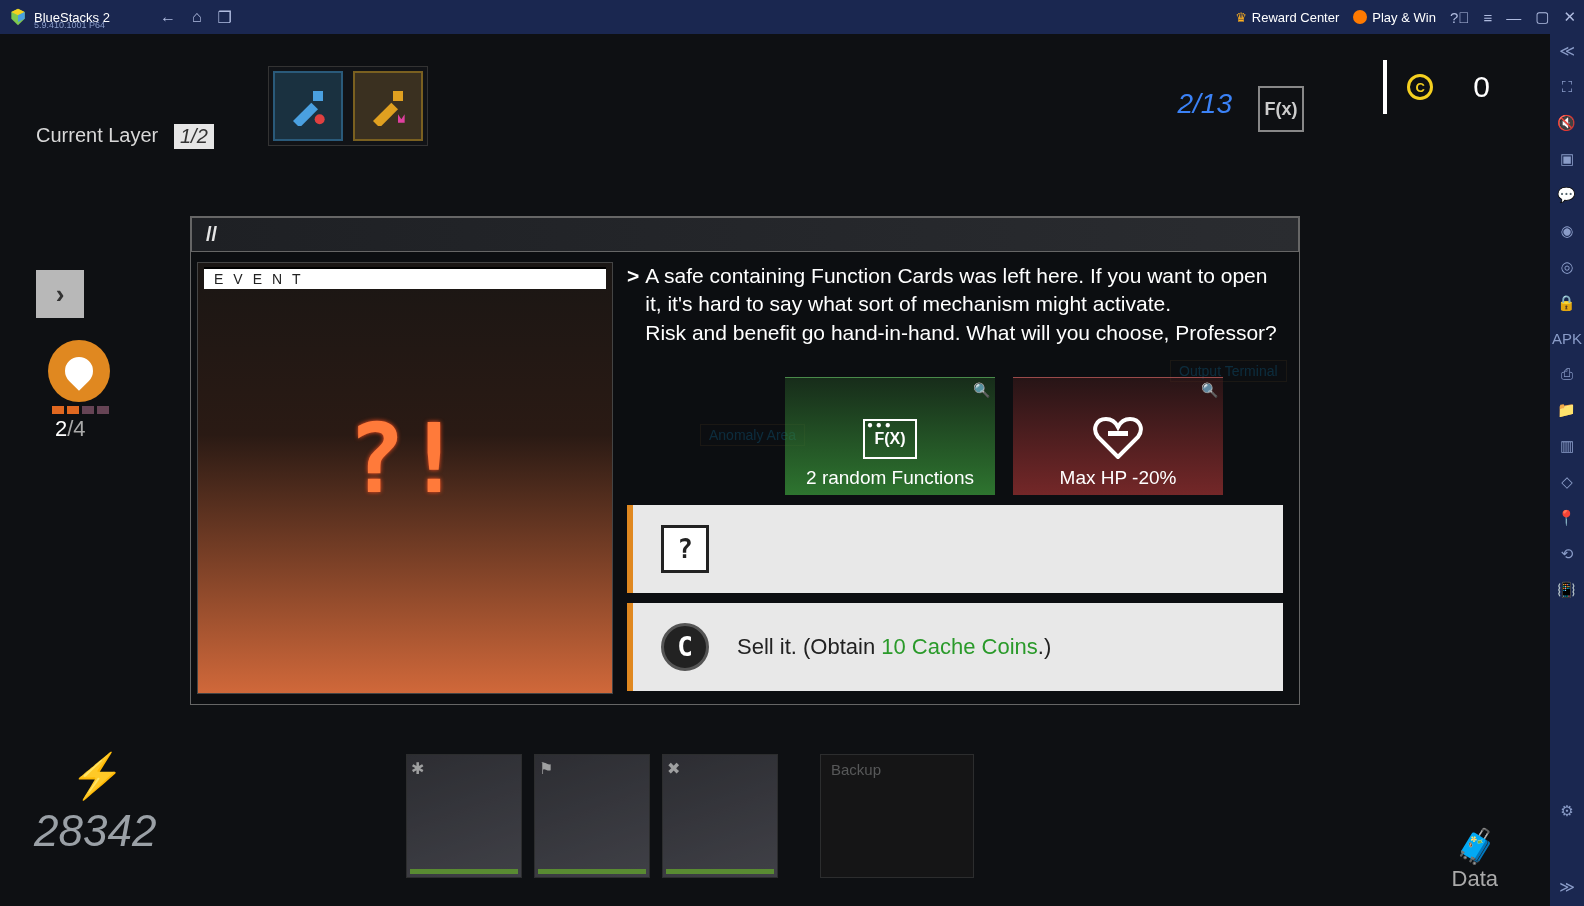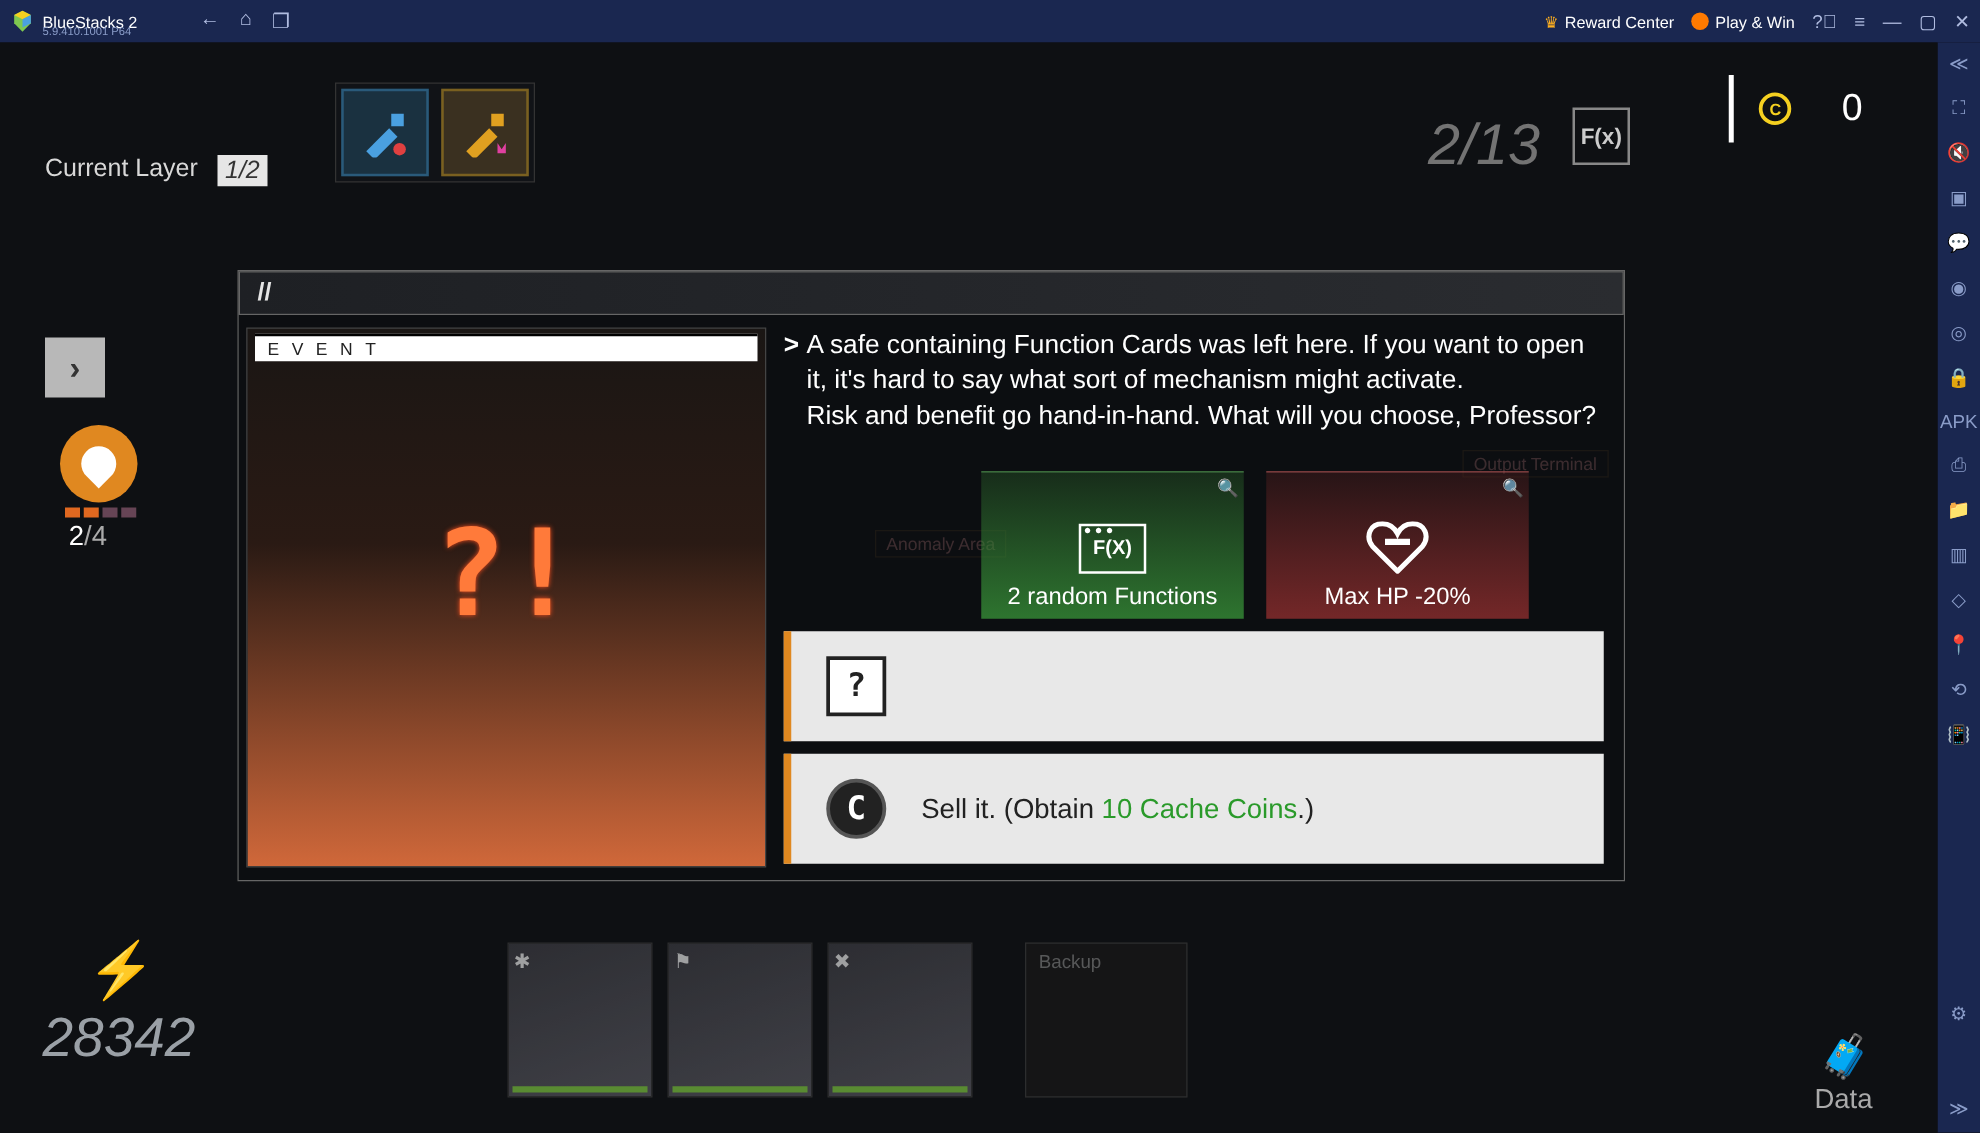--- a/index.html
+++ b/index.html
@@ -68,21 +68,21 @@
   position: absolute;
   top: 18px;
   left: 0;
   width: 100%;
   height: 110px;
 }
 .cur-layer-label { position: absolute; left: 36px; top: 72px; font-size: 20px; color: #d8d8d8; }
 .cur-layer-val { position: absolute; left: 174px; top: 72px; background: #e6e6e6; color: #333; padding: 1px 6px; font-size: 20px; font-style: italic; }
 .tool-icons { position: absolute; left: 268px; top: 14px; display: flex; gap: 10px; border: 1px solid #333; padding: 4px; background: rgba(20,22,26,0.6);}
 .tool-icon { width: 70px; height: 70px; background: #1a3140; border: 2px solid #2a5a7a; display: flex; align-items: center; justify-content: center; }
-.chip-count { position: absolute; right: 318px; top: 36px; font-size: 46px; color: #737373; font-style: italic; }
+.chip-count { position: absolute; right: 318px; top: 36px; font-size: 28px; color: #3b82f6; font-style: italic; }
 .fx-badge { position: absolute; right: 246px; top: 34px; width: 46px; height: 46px; border: 2px solid #888; display: flex; align-items: center; justify-content: center; color: #ccc; font-size: 18px; font-weight: bold; }
 .coin-hud { position: absolute; right: 60px; top: 8px; display: flex; align-items: center; gap: 40px; border-left: 4px solid #fff; padding-left: 20px; height: 54px;}
 .coin-icon-hud { width: 26px; height: 26px; border: 3px solid #f5d020; border-radius: 50%; display:flex; align-items:center; justify-content:center; color:#f5d020; font-weight:bold; font-size:13px;}
 .coin-val { font-size: 30px; color: #fff; }
 
 
 .expand-btn { position: absolute; left: 36px; top: 236px; width: 48px; height: 48px; background: #b8b8b8; color: #333; display:flex; align-items:center; justify-content:center; font-size: 26px; font-weight: bold; }
 .resource-badge { position: absolute; left: 48px; top: 306px; width: 62px; height: 62px; border-radius: 50%; background: #e08820; display:flex; align-items:center; justify-content:center; }
 .resource-drop { width: 28px; height: 28px; background: #fff; border-radius: 50% 50% 50% 0; transform: rotate(-45deg); }
 .resource-pips { position: absolute; left: 52px; top: 372px; display:flex; gap: 3px; }
@@ -168,21 +168,21 @@
   width: 100px; height: 94px;
   border: 1px solid #888; background: rgba(30,32,36,0.8);
   display: flex; flex-direction: column; align-items: center; justify-content: center; gap: 4px;
   cursor: pointer;
 }
 .map-btn .lbl { font-size: 20px; color: #fff; }
 
 
 .bg-node {
   position: absolute;
-  color: #fca5a5;
+  color: #0ea5e9;
   font-size: 14px;
   border: 1px solid #5a4020;
   padding: 2px 8px;
   opacity: 0.5;
 }
 
 
 .bottom-hud {
   position: absolute;
   left: 0; bottom: 0;
@@ -196,21 +196,21 @@
   border: 1px solid #3a3a3a;
   background: linear-gradient(160deg, #3a3a40 0%, #55555d 100%);
   position: relative;
   opacity: 0.7;
 }
 .unit .corner { position: absolute; top: 4px; left: 4px; color: #ddd; font-size: 16px; }
 .unit .hp { position: absolute; bottom: 3px; left: 3px; right: 3px; height: 5px; background: #1a1a1a; }
 .unit .hp::before { content:''; display:block; height:100%; background:#7abf40; width:100%; }
 .backup-slot {
   position: absolute; left: 820px; bottom: 28px;
-  width: 130px; height: 124px;
+  width: 154px; height: 124px;
   border: 1px solid #3a3a3a;
   background: #181818;
   opacity: 0.7;
 }
 .backup-label { position: absolute; top: 6px; left: 10px; color: #777; font-size: 15px; }
 .loot { position: absolute; right: 52px; bottom: 14px; text-align: right; color: #aaa; }
 .loot-icon { font-size: 34px; }
 .loot-label { font-size: 22px; }
 </style>
 </head>

